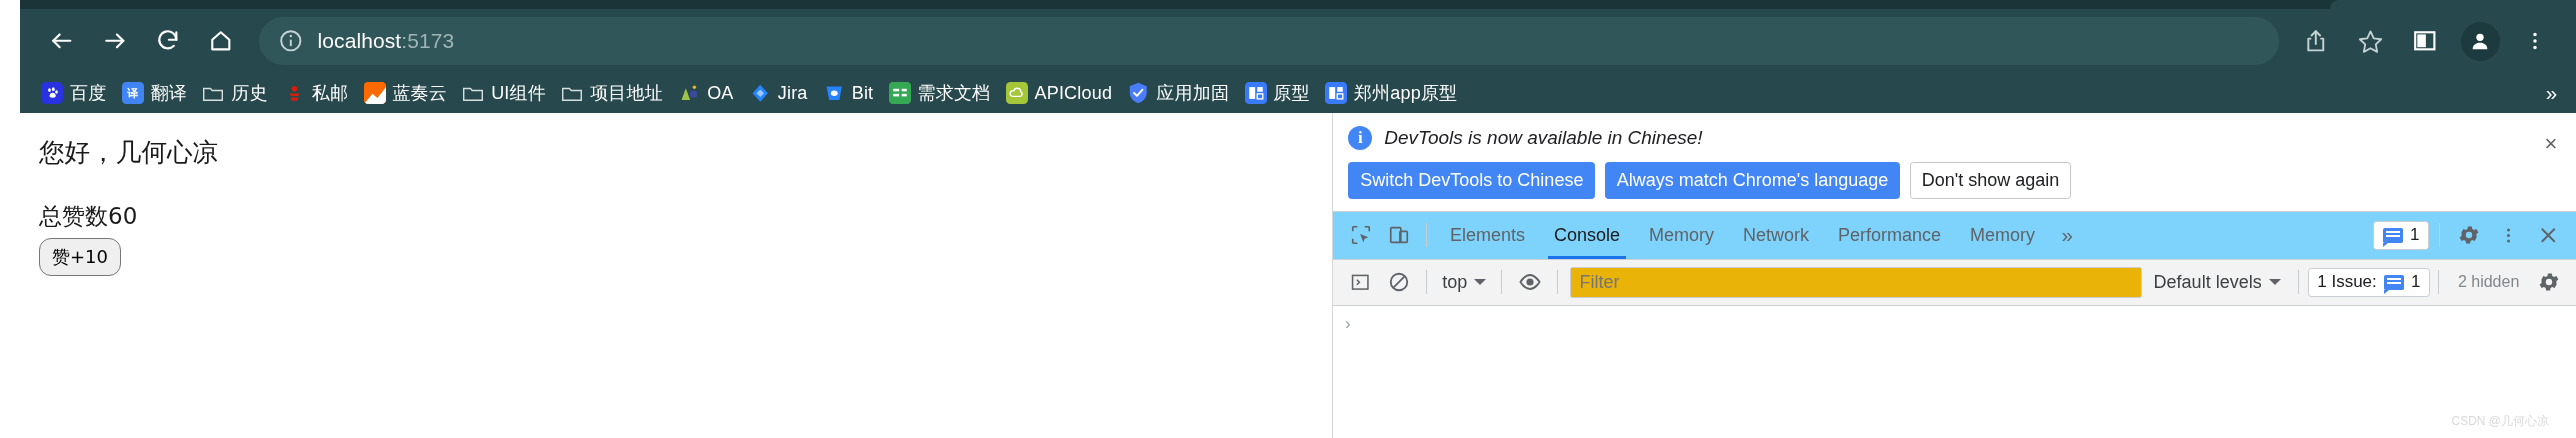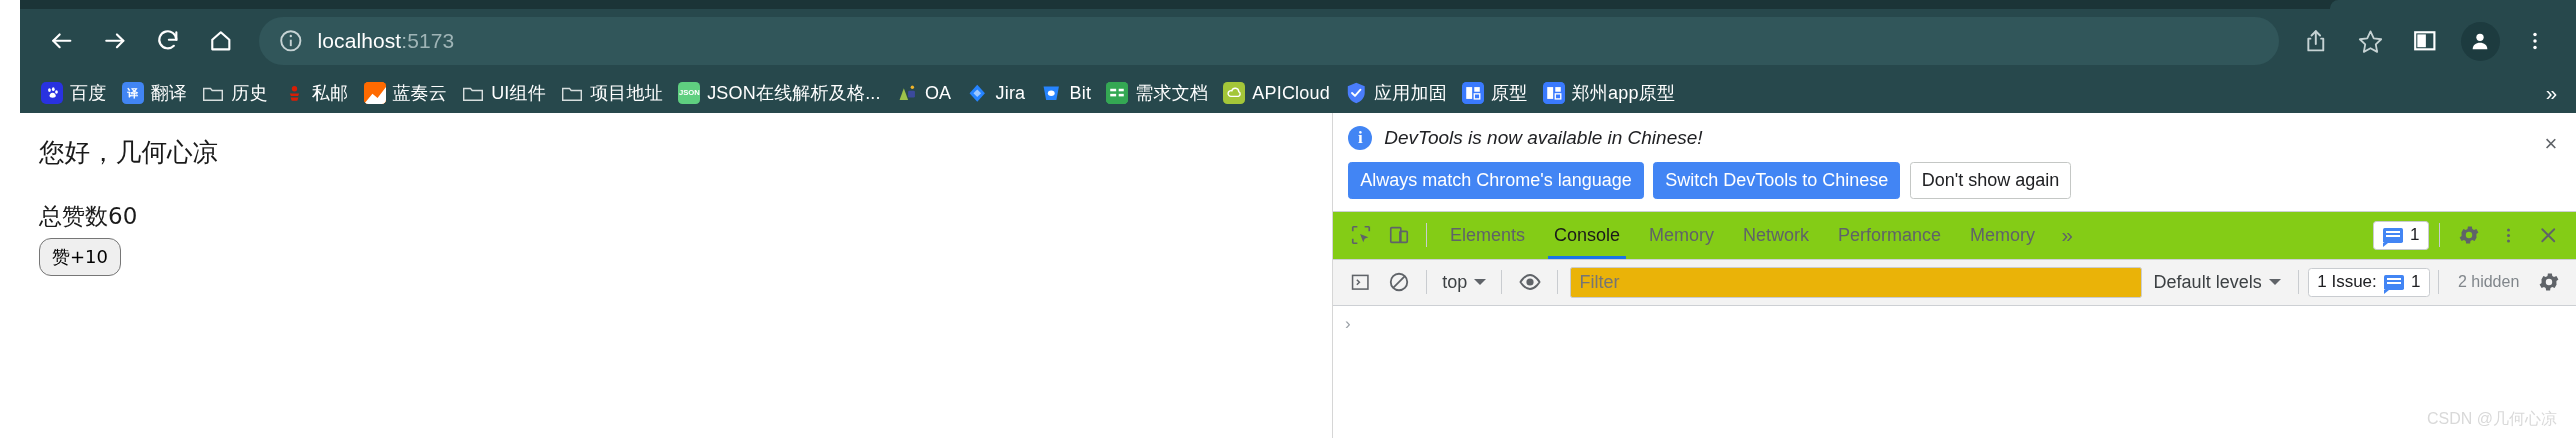--- a/index.html
+++ b/index.html
@@ -141,21 +141,21 @@
     background: #ffffff; color: #202124; border: 0.9px solid #c4c7c5;
     border-radius: 3.4px; font-size: 18px; padding: 6.8px 11px; cursor: pointer;
     white-space: nowrap;
   }
   .banner-close {
     position: absolute; right: 15.3px; top: 17px; font-size: 22px;
     color: #5f6368; cursor: pointer; line-height: 1; padding: 3.4px;
   }
 
   .dt-tabbar {
-    flex: none; height: 48px; background: #84cc16; display: flex;
+    flex: none; height: 48px; background: #7dd3fc; display: flex;
     align-items: center; border-bottom: 0.9px solid #cdd0d4; padding: 0 8.5px;
   }
   .dt-tool-icon {
     width: 38px; height: 38px; display: flex; align-items: center;
     justify-content: center; cursor: pointer; border-radius: 3.4px; flex: none;
   }
   .vsep { width: 0.9px; height: 24px; background: #c9ccd0; margin: 0 8.5px; flex: none; }
   .dt-tabs { display: flex; align-items: center; height: 100%; }
   .dt-tab {
     font-size: 18px; color: #5f6368; padding: 0 14.5px; height: 100%;
@@ -209,21 +209,21 @@
            border-right: 6px solid transparent; border-top: 6.8px solid #5f6368; }
 
   .dt-console-body {
     flex: 1; background: #ffffff; position: relative; min-height: 0; overflow: hidden;
   }
   .console-prompt {
     display: flex; align-items: flex-start; padding: 8.5px 12px; gap: 8.5px;
   }
   .prompt-arrow { color: #9aa0a6; font-size: 17px; line-height: 1.2; }
   .watermark {
-    position: absolute; right: 19px; bottom: 8.5px; font-size: 16px;
+    position: absolute; right: 27px; bottom: 8.5px; font-size: 12px;
     color: #d9d9d9; white-space: nowrap;
   }
 </style>
 </head>
 <body>
 
 <div class="browser">
 
   <div class="tabstrip">
     <div class="tab-shape"></div>
@@ -358,24 +358,20 @@
 
     <div class="bm">
       <span class="bm-ico ico-folder">
         <svg width="22" height="19" viewBox="0 0 26 22" fill="none" stroke="#d7dede" stroke-width="1.7">
             <path d="M2 5h8l2 2.5h12V19H2z"></path>
           </svg>
       </span>
       <span class="bm-label">项目地址</span>
     </div>
 
-    <div class="bm">
-      <span class="bm-ico ico-json">JSON</span>
-      <span class="bm-label">JSON在线解析及格...</span>
-    </div>
 
     <div class="bm">
       <span class="bm-ico ico-oa">
         <svg width="20.5" height="20.5" viewBox="0 0 24 24">
           <path d="M3 20 L8 6 L13 20 Z" fill="#9ec24a"></path>
           <rect x="13" y="9" width="8" height="8" rx="1.5" fill="#3b4a9c"></rect>
           <circle cx="18" cy="5" r="2" fill="#f0b429"></circle>
         </svg>
       </span>
       <span class="bm-label">OA</span>
@@ -470,22 +466,22 @@
     </div>
 
     <div class="devtools">
 
       <div class="dt-banner">
         <div class="dt-banner-row1">
           <span class="info-dot">i</span>
           <span class="dt-banner-text">DevTools is now available in Chinese!</span>
         </div>
         <div class="dt-banner-row2">
+          <button class="btn-blue">Switch DevTools to Chinese</button>
           <button class="btn-blue">Always match Chrome's language</button>
-          <button class="btn-blue">Switch DevTools to Chinese</button>
           <button class="btn-plain">Don't show again</button>
         </div>
         <div class="banner-close">×</div>
       </div>
 
       <div class="dt-tabbar">
         <div class="dt-tool-icon">
           <svg width="22" height="22" viewBox="0 0 24 24" fill="none" stroke="#5f6368" stroke-width="1.8">
             <path d="M3 3h5M3 3v5M21 3h-5M21 3v5M3 21h5M3 21v-5"></path>
             <path d="M11 11 L20 14.5 L16 16 L14.5 20 Z" fill="#5f6368" stroke="none"></path>

